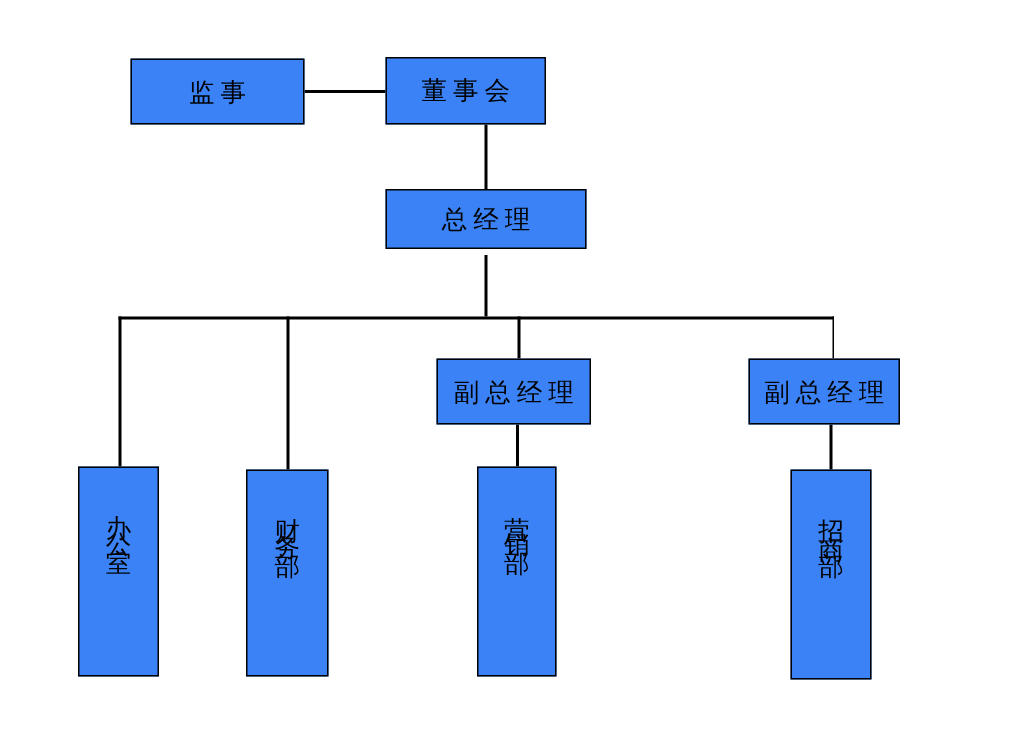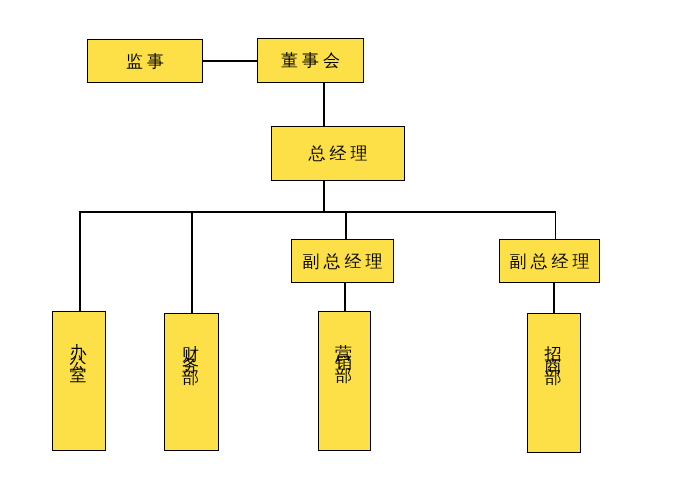--- a/index.html
+++ b/index.html
@@ -12,21 +12,21 @@
     width: 678px;
     height: 499px;
     background: #ffffff;
     font-family: "DejaVu Sans", "Liberation Sans", sans-serif;
     color: #000000;
     overflow: hidden;
   }
   .node {
     position: absolute;
     border: 1.5px solid #000000;
-    background: #fde047;
+    background: #3b82f6;
     box-sizing: border-box;
     display: flex;
     align-items: center;
     justify-content: center;
     font-size: 17px;
     letter-spacing: 4px;
     text-indent: 4px; 
     white-space: nowrap;
   }
   .node.vertical {
@@ -41,21 +41,21 @@
   .line {
     position: absolute;
     background: #000000;
   }
   .hline { height: 1.5px; }
   .vline { width: 1.5px; }
 
   
   .n-supervisor   { left: 87px;  top: 39px;  width: 116px; height: 44px; }
   .n-board        { left: 257px; top: 38px;  width: 107px; height: 45px; }
-  .n-gm           { left: 271px; top: 126px; width: 134px; height: 55px; }
+  .n-gm           { left: 257px; top: 126px; width: 134px; height: 40px; }
   .n-vgm1         { left: 291px; top: 239px; width: 103px; height: 44px; }
   .n-vgm2         { left: 499px; top: 239px; width: 101px; height: 44px; }
   .n-office       { left: 52px;  top: 311px; width: 54px;  height: 140px; }
   .n-finance      { left: 164px; top: 313px; width: 55px;  height: 138px; }
   .n-marketing    { left: 318px; top: 311px; width: 53px;  height: 140px; }
   .n-investment   { left: 527px; top: 313px; width: 54px;  height: 140px; }
 
   
   .l-sup-board    { left: 203px; top: 60px;  width: 54px; }
   .l-board-gm     { left: 323px; top: 83px;  height: 43px; }

